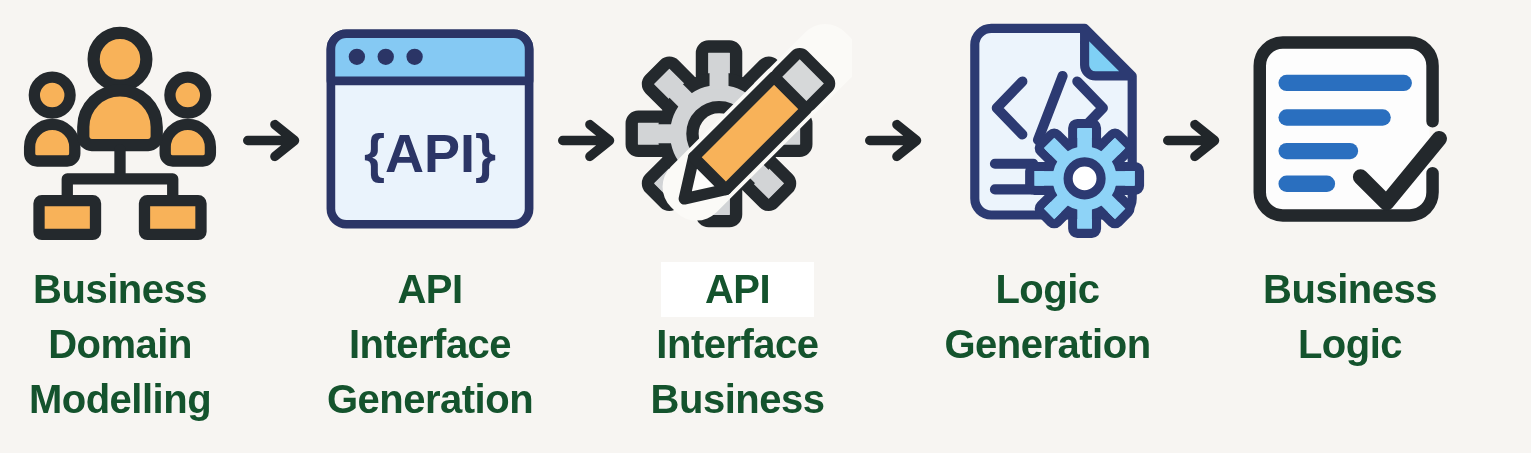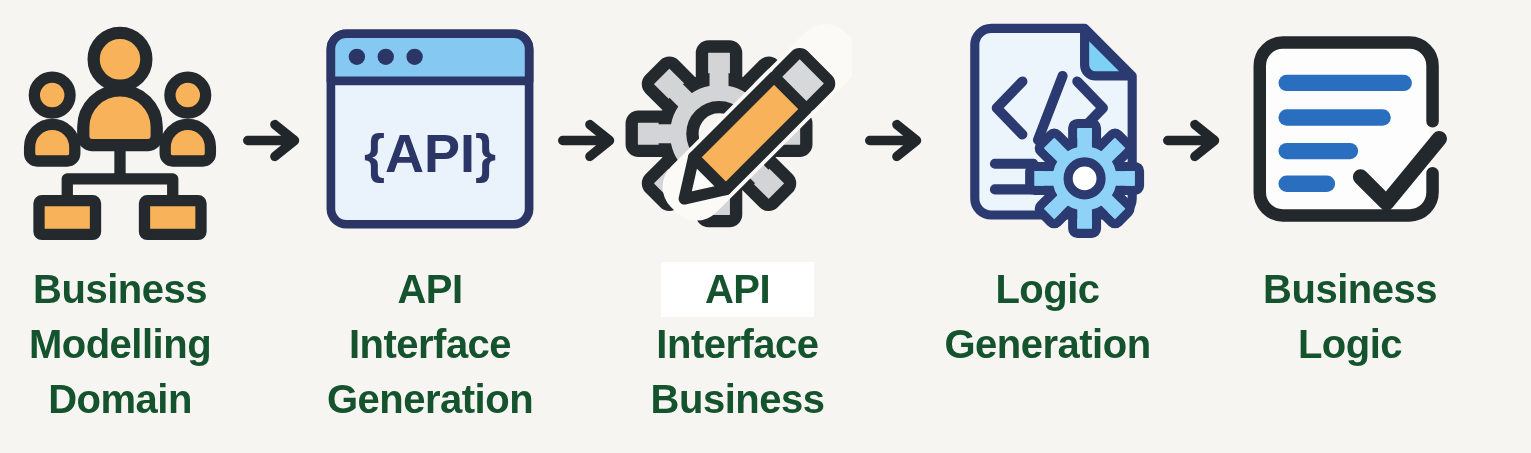--- a/index.html
+++ b/index.html
@@ -46,22 +46,22 @@
           <circle cx="105" cy="46" r="28" fill="#f8b259" stroke-width="13"></circle>
           <path d="M66,128 v-10 a39,39 0 0 1 78,0 v10 a9,9 0 0 1 -9,9 H75 a9,9 0 0 1 -9,-9 Z" fill="#f8b259" stroke-width="13"></path>
           <path d="M105,142 V173 M49,197 V173 H161 V197" fill="none" stroke-width="12" stroke-linecap="round"></path>
           <rect x="19" y="196" width="60" height="36" rx="3" fill="#f8b259" stroke-width="12"></rect>
           <rect x="131" y="196" width="60" height="36" rx="3" fill="#f8b259" stroke-width="12"></rect>
         </g>
       </svg>
     </div>
     <div class="label">
       <div>Business</div>
+      <div>Domain</div>
       <div>Modelling</div>
-      <div>Domain</div>
     </div>
   </div>
 
   <div class="arrowcell a1">
     <svg viewBox="0 0 64 48" width="60" height="45">
       <path d="M5,24 H52 M34,7 L55,24 L34,41" fill="none" stroke="#21262a" stroke-width="10" stroke-linecap="round" stroke-linejoin="round"></path>
     </svg>
   </div>
 
   <div class="stage s2">

